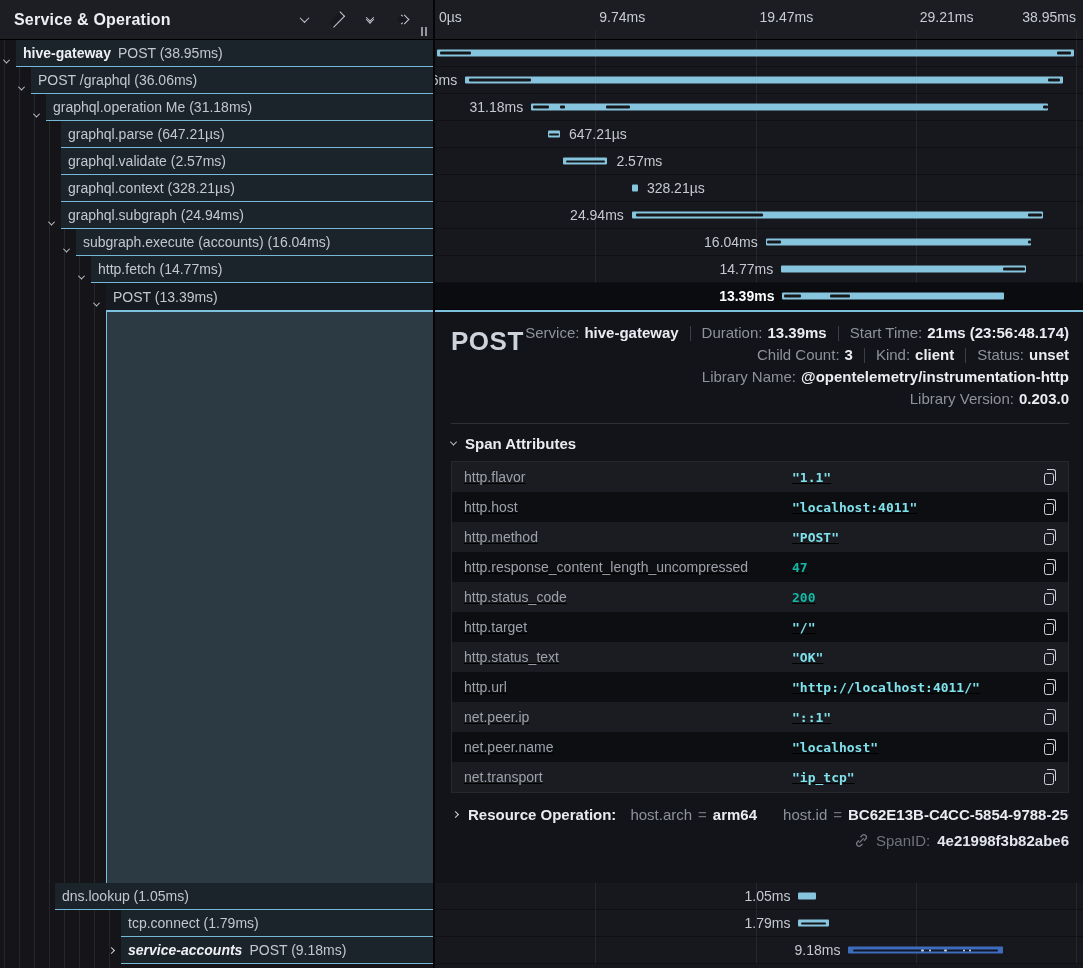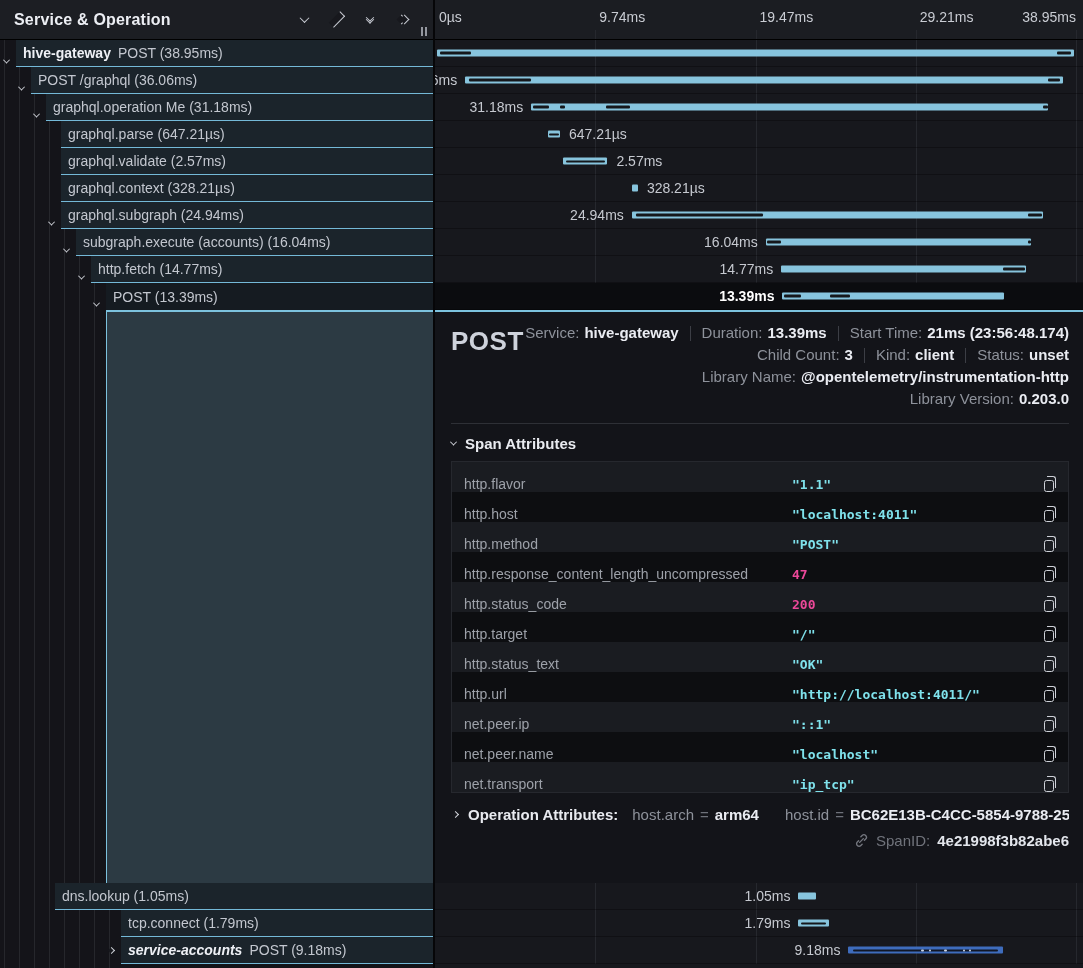--- a/index.html
+++ b/index.html
@@ -65,27 +65,27 @@
   .dmeta .row { display:flex; align-items:center; }
   .mv { color:#eaecf2; font-weight:700; margin-left:5px; }
   .mdiv { width:1px; height:15px; background:#3c3e45; margin:0 11px; }
 
   .hr { border-top:1px solid #2e3036; margin-top:13px; }
   .attrhead { margin-top:11px; display:flex; align-items:center; gap:9px; cursor:pointer; }
   .attrhead .chev { width:5px; height:5px; border-color:#d4d7dd; }
   .attrhead span { font-size:15px; font-weight:700; color:#e9ebf0; }
 
   .attrtable { margin-top:9px; border:1px solid #26282e; }
-  .arow { display:flex; align-items:flex-end; height:30px; font-size:14px; }
+  .arow { display:flex; align-items:center; height:30px; font-size:14px;text-decoration:underline; }
   .arow:nth-child(odd) { background:#1a1c21; }
   .arow:nth-child(even) { background:#0d0e11; }
   .akey { width:340px; flex:0 0 340px; padding-left:12px; color:#9da1a9; white-space:nowrap; overflow:hidden; }
   .aval { flex:1; font-family:"DejaVu Sans Mono", monospace; font-size:13px; font-weight:700; white-space:nowrap; overflow:hidden; }
   .aval.str { color:#7fe2ec; }
-  .aval.num { color:#ec4899; }
+  .aval.num { color:#14b8a6; }
   .acopy { flex:0 0 38px; display:flex; justify-content:center; cursor:pointer; }
   .copyic { position:relative; width:10px; height:12px; border:1.5px solid #cdd0d7; border-radius:2.5px; margin-top:3px; }
   .copyic::after { content:""; position:absolute; left:2px; top:-5px; width:8px; height:11px; border-top:1.5px solid #cdd0d7; border-right:1.5px solid #cdd0d7; border-top-right-radius:3px; }
 
   .resrow { margin-top:13px; display:flex; align-items:center; font-size:15px; color:#8e929b; white-space:nowrap; overflow:hidden; }
   .resrow .chev { width:5px; height:5px; border-color:#d4d7dd; margin:0 10px 0 2px; flex:0 0 auto; }
   .restitle { font-weight:700; color:#e9ebf0; margin-right:14px; }
   .req { color:#6e717a; margin:0 6px; }
   .rv { color:#eaecf2; font-weight:700; }
   .spanidrow { margin-top:9px; display:flex; justify-content:flex-end; align-items:center; gap:7px; font-size:15px; }
@@ -448,21 +448,21 @@
             <span class="akey">net.transport</span>
             <span class="aval str">"ip_tcp"</span>
             <span class="acopy">
               <i class="copyic"></i>
             </span>
           </div>
       </div>
 
       <div class="resrow">
         <i class="chev right"></i>
-        <span class="restitle">Operation Attributes:</span>
+        <span class="restitle">Resource Operation:</span>
         <span>host.arch</span>
         <span class="req">=</span>
         <span class="rv">arm64</span>
         <span class="mdiv" style="margin:0 13px"></span>
         <span>host.id</span>
         <span class="req">=</span>
         <span class="rv">BC62E13B-C4CC-5854-9788-256...</span>
       </div>
 
       <div class="spanidrow">

